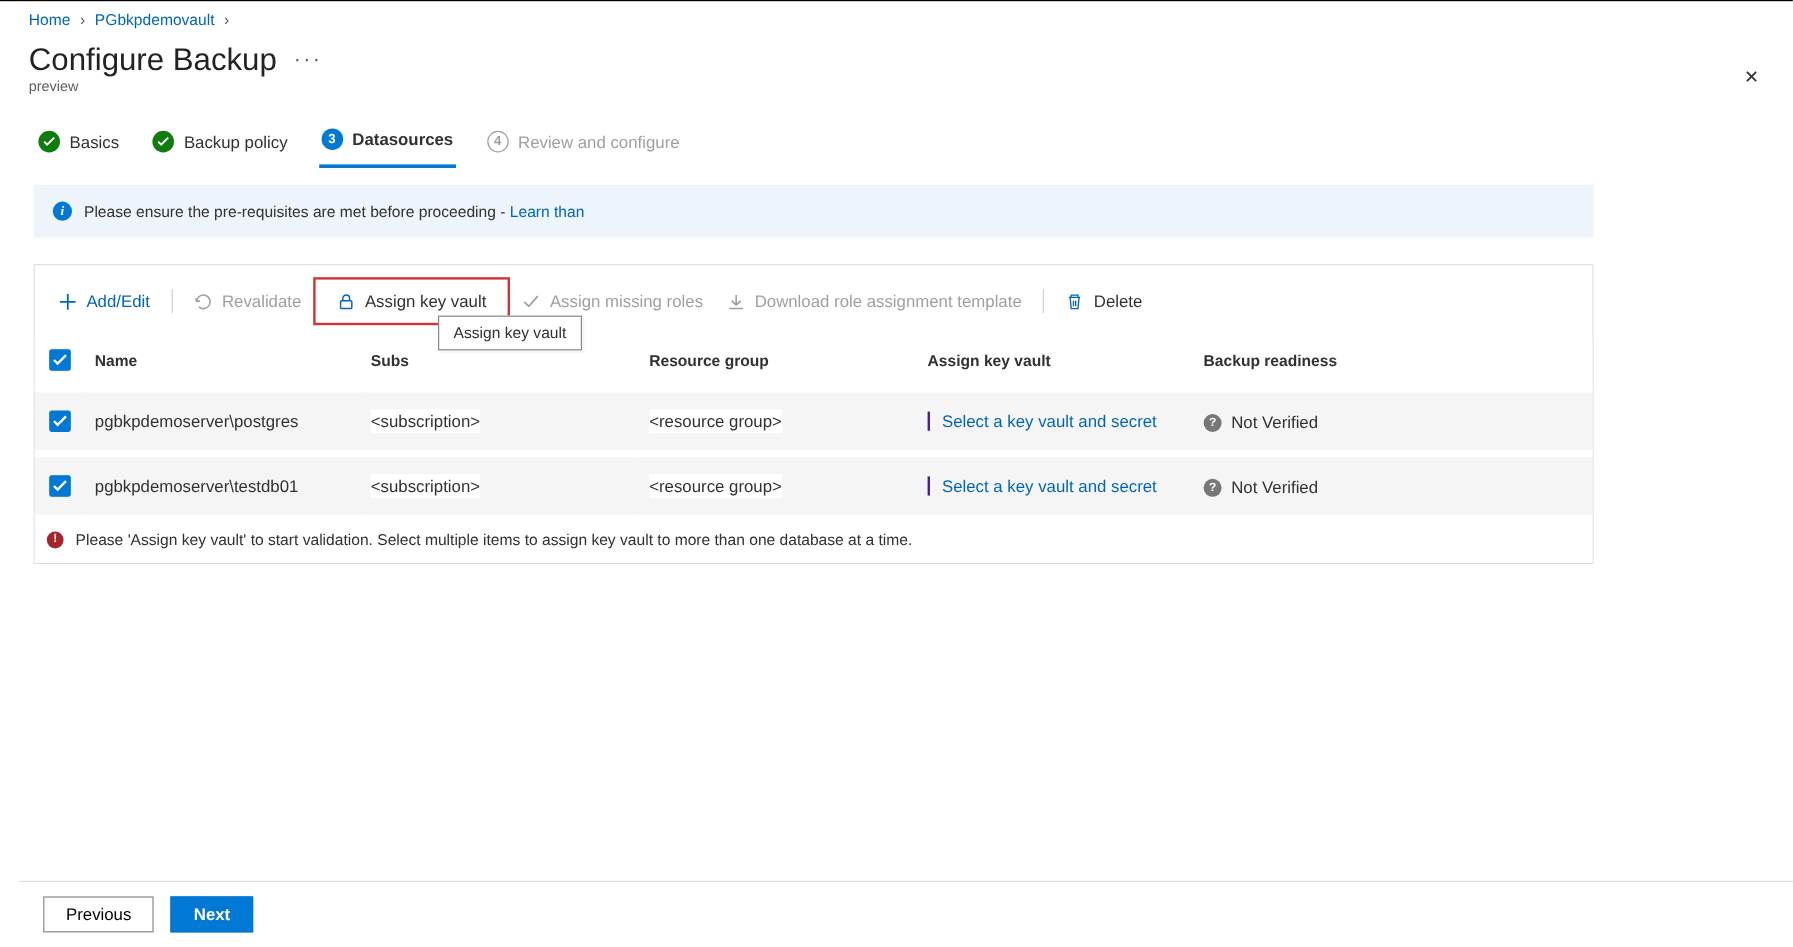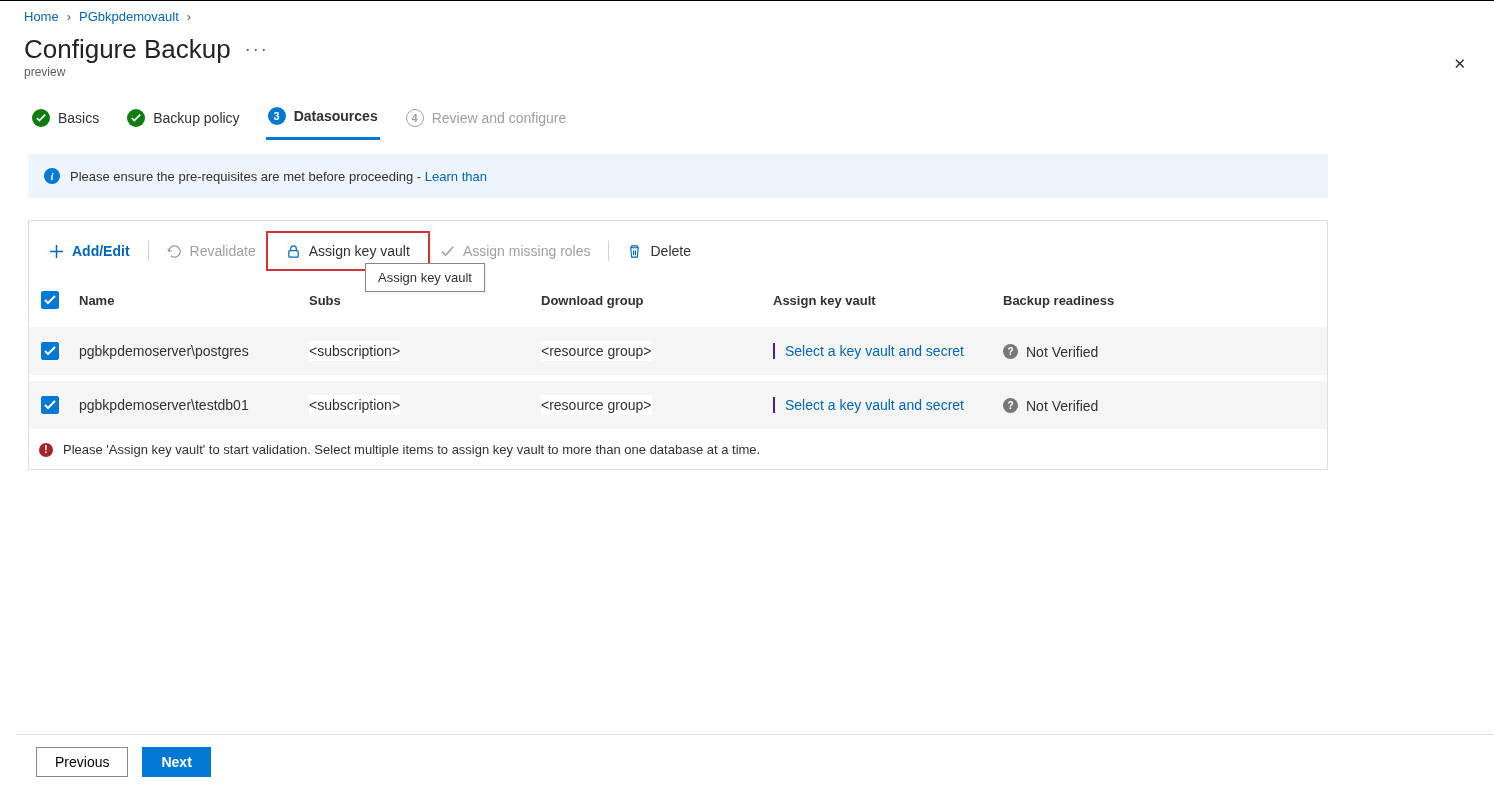--- a/index.html
+++ b/index.html
@@ -66,21 +66,21 @@
     display:flex; align-items:center; gap:0;
     padding: 10px 10px;
     position: relative;
   }
   .tbtn {
     display:inline-flex; align-items:center; gap:8px;
     padding: 6px 10px;
     font-size:14px; cursor:pointer;
     color:#323130; background:transparent; border:none;
   }
-  .tbtn.primary { color:#0066b8;font-weight:bold; }
+  .tbtn.primary { color:#0066b8; }
   .tbtn.disabled { color:#a19f9d; cursor:default; }
   .tsep { width:1px; height:20px; background:#d2d0ce; margin:0 8px; }
   .tbtn svg { width:15px; height:15px; }
   .highlight-box { border:2px solid #d13438; padding:4px 8px; }
 
   .tooltip {
     position:absolute; top:42px; left:336px;
     border:1px solid #8a8886; background:#fff;
     padding:6px 12px; font-size:13px;
     box-shadow: 2px 2px 0 rgba(0,0,0,.04);
@@ -198,20 +198,26 @@
               <path d="M5 7V5a3 3 0 0 1 6 0v2" stroke="#0066b8" stroke-width="1.3" fill="none"></path>
             </svg>
           <span style="color:#323130;">Assign key vault</span>
         </button>
       </span>
       <button class="tbtn disabled">
         <svg viewBox="0 0 16 16">
             <path d="M2 8l4 4 8-9" stroke="#a19f9d" stroke-width="1.6" fill="none"></path>
           </svg>
         <span>Assign missing roles</span>
+      </button>
+      <button class="tbtn disabled">
+        <svg viewBox="0 0 16 16">
+            <path d="M8 2v9M8 11l-4-4M8 11l4-4M2 14h12" stroke="#a19f9d" stroke-width="1.4" fill="none"></path>
+          </svg>
+        <span>Download role assignment template</span>
       </button>
       <span class="tsep"></span>
       <button class="tbtn" style="color:#0066b8;">
         <svg viewBox="0 0 16 16">
             <path d="M3 4h10M5 4V2h6v2M4 4l1 10h6l1-10M7 7v5M9 7v5" stroke="#0066b8" stroke-width="1.2" fill="none"></path>
           </svg>
         <span style="color:#323130;">Delete</span>
       </button>
 
       <div class="tooltip">Assign key vault</div>
@@ -222,21 +228,21 @@
         <tr>
           <th style="width:42px; padding-left:12px;">
             <span class="chk">
               <svg viewBox="0 0 12 12">
                   <path d="M1 6l3 3 7-7" stroke="#fff" stroke-width="2" fill="none"></path>
                 </svg>
             </span>
           </th>
           <th style="width:230px;">Name</th>
           <th style="width:232px;">Subs</th>
-          <th style="width:232px;">Download group</th>
+          <th style="width:232px;">Resource group</th>
           <th style="width:230px;">Assign key vault</th>
           <th>Backup readiness</th>
         </tr>
       </thead>
       <tbody>
         <tr>
           <td style="padding-left:12px;">
             <span class="chk">
               <svg viewBox="0 0 12 12">
                   <path d="M1 6l3 3 7-7" stroke="#fff" stroke-width="2" fill="none"></path>

